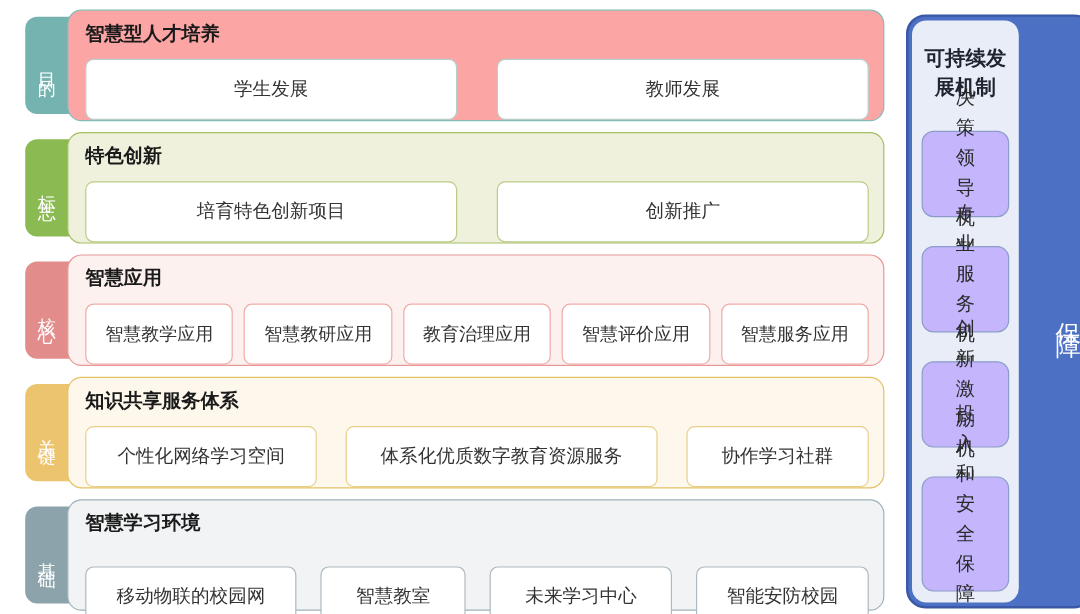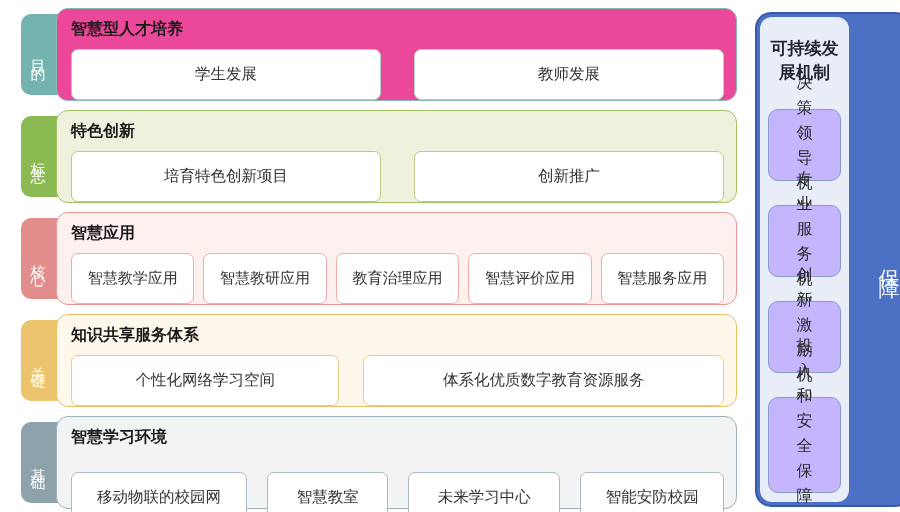--- a/index.html
+++ b/index.html
@@ -28,21 +28,21 @@
   }
   .panel-title{font-size:16px;font-weight:bold;color:#1a1a1a;line-height:22px;}
   .boxes{display:flex;margin-top:9px;}
   .wbox{
     background:#ffffff;border:1px solid #ccc;border-radius:7px;height:51px;
     display:flex;align-items:center;justify-content:center;
     font-size:15.5px;color:#333;white-space:nowrap;box-sizing:border-box;
   }
   
   .row-0 .tab{background:#74b3b0;}
-  .row-0 .panel{background:#ec4899;border:1.5px solid #85bab7;}
+  .row-0 .panel{background:#fca5a5;border:1.5px solid #85bab7;}
   .row-0 .wbox{border-color:#b7cecb;}
   .row-1 .tab{background:#8cba52;}
   .row-1 .panel{background:#eff1dc;border:1.5px solid #a4c064;}
   .row-1 .wbox{border-color:#bcca85;}
   .row-2 .tab{background:#e28d8b;}
   .row-2 .panel{background:#fdf1f0;border:1.5px solid #e79795;}
   .row-2 .wbox{border-color:#efaca9;}
   .row-3 .tab{background:#ecc46e;}
   .row-3 .panel{background:#fdf8eb;border:1.5px solid #e4c163;}
   .row-3 .wbox{border-color:#eace87;}
@@ -147,20 +147,21 @@
 
     <div class="row row-3">
       <div class="tab">
         <span class="tab-text">关键</span>
       </div>
       <div class="panel">
         <div class="panel-title">知识共享服务体系</div>
         <div class="boxes">
           <div class="wbox">个性化网络学习空间</div>
           <div class="wbox">体系化优质数字教育资源服务</div>
+          <div class="wbox">协作学习社群</div>
         </div>
       </div>
     </div>
 
     <div class="row row-4">
       <div class="tab">
         <span class="tab-text">基础</span>
       </div>
       <div class="panel">
         <div class="panel-title">智慧学习环境</div>

